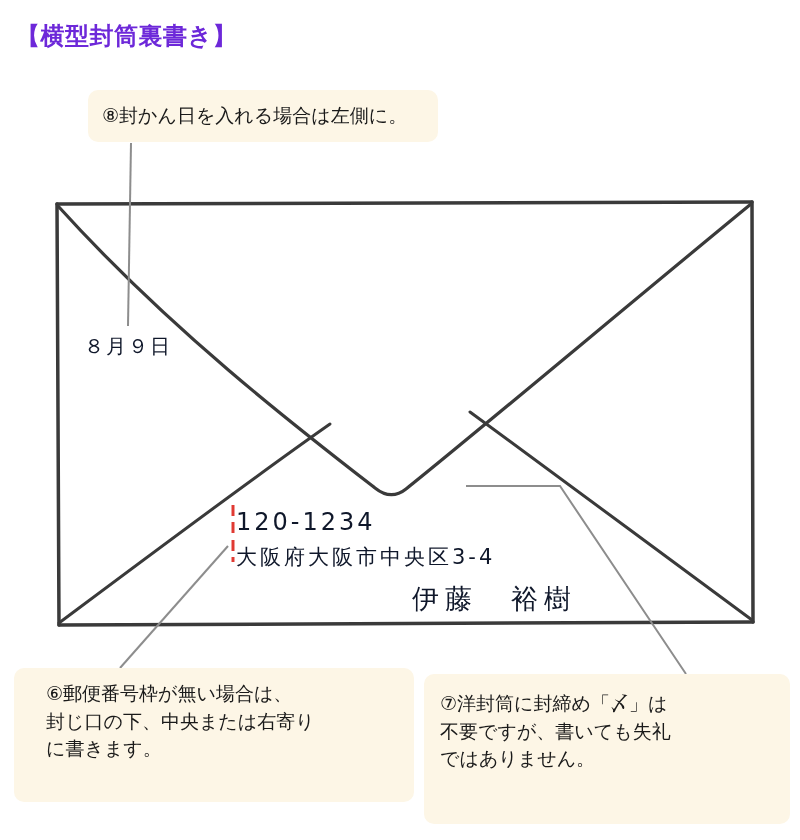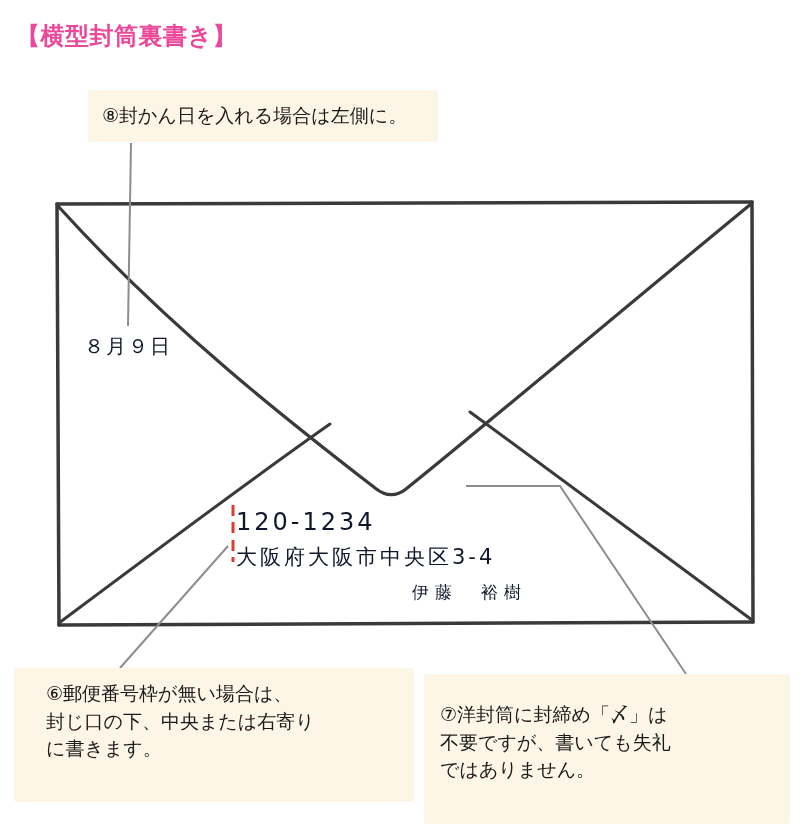--- a/index.html
+++ b/index.html
@@ -22,35 +22,35 @@
     width: 800px;
     height: 840px;
   }
   .title {
     position: absolute;
     left: 16px;
     top: 20px;
     font-size: 24px;
     font-weight: 700;
     letter-spacing: 0.5px;
-    color: #ec4899;
+    color: #6d28d9;
     white-space: nowrap;
   }
   svg.art {
     position: absolute;
     left: 0;
     top: 0;
     width: 800px;
     height: 840px;
     pointer-events: none;
   }
   .callout {
     position: absolute;
     background: #fdf6e6;
-    border-radius: 3px;
+    border-radius: 10px;
     padding: 10px 14px;
     font-size: 19px;
     line-height: 1.45;
     color: #1a1a1a;
     box-sizing: border-box;
     white-space: pre-line;
   }
   #callout-8 {
     left: 88px;
     top: 90px;
@@ -65,21 +65,21 @@
     top: 668px;
     width: 400px;
     height: 134px;
     padding: 12px 32px;
   }
   #callout-7 {
     left: 424px;
     top: 674px;
     width: 366px;
     height: 150px;
-    padding: 27px 16px;
+    padding: 16px 16px;
   }
   .env-text {
     position: absolute;
     color: #0f172a;
     white-space: nowrap;
   }
   #date-text {
     left: 84px;
     top: 333px;
     font-size: 20px;
@@ -93,21 +93,21 @@
   }
   #addr-text {
     left: 236px;
     top: 543px;
     font-size: 21px;
     letter-spacing: 3px;
   }
   #name-text {
     left: 412px;
     top: 581px;
-    font-size: 17px;
+    font-size: 27px;
     letter-spacing: 6px;
   }
 </style>
 </head>
 <body>
 
 <div id="stage">
 
   <div class="title">【横型封筒裏書き】</div>
 

